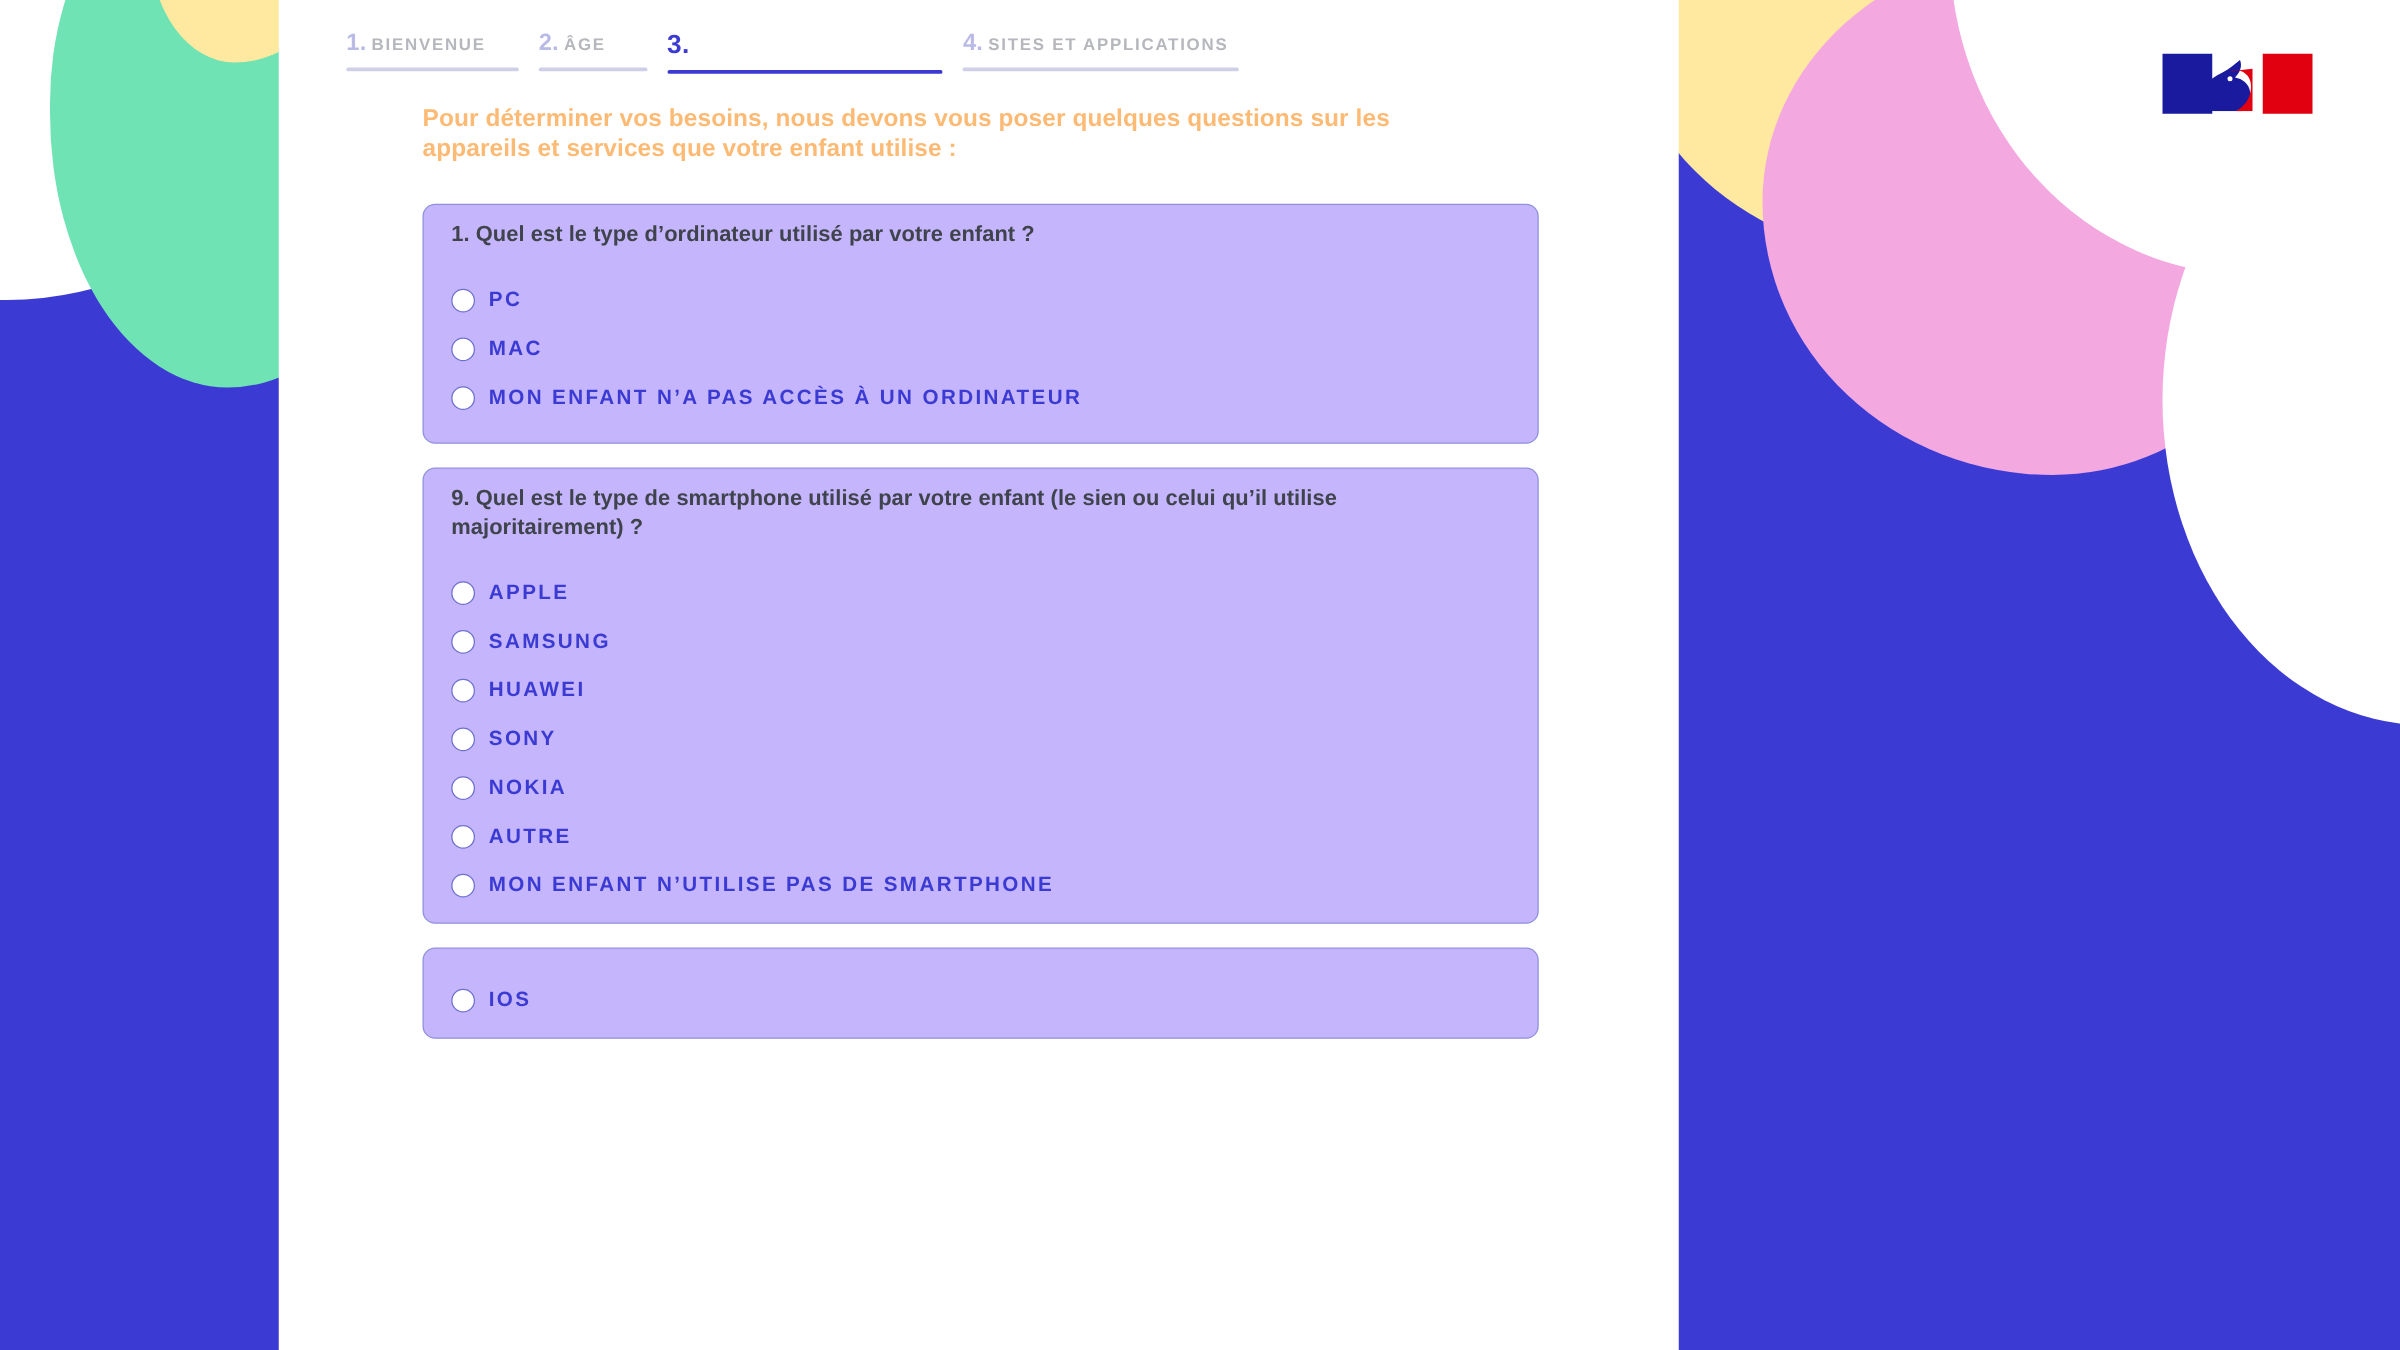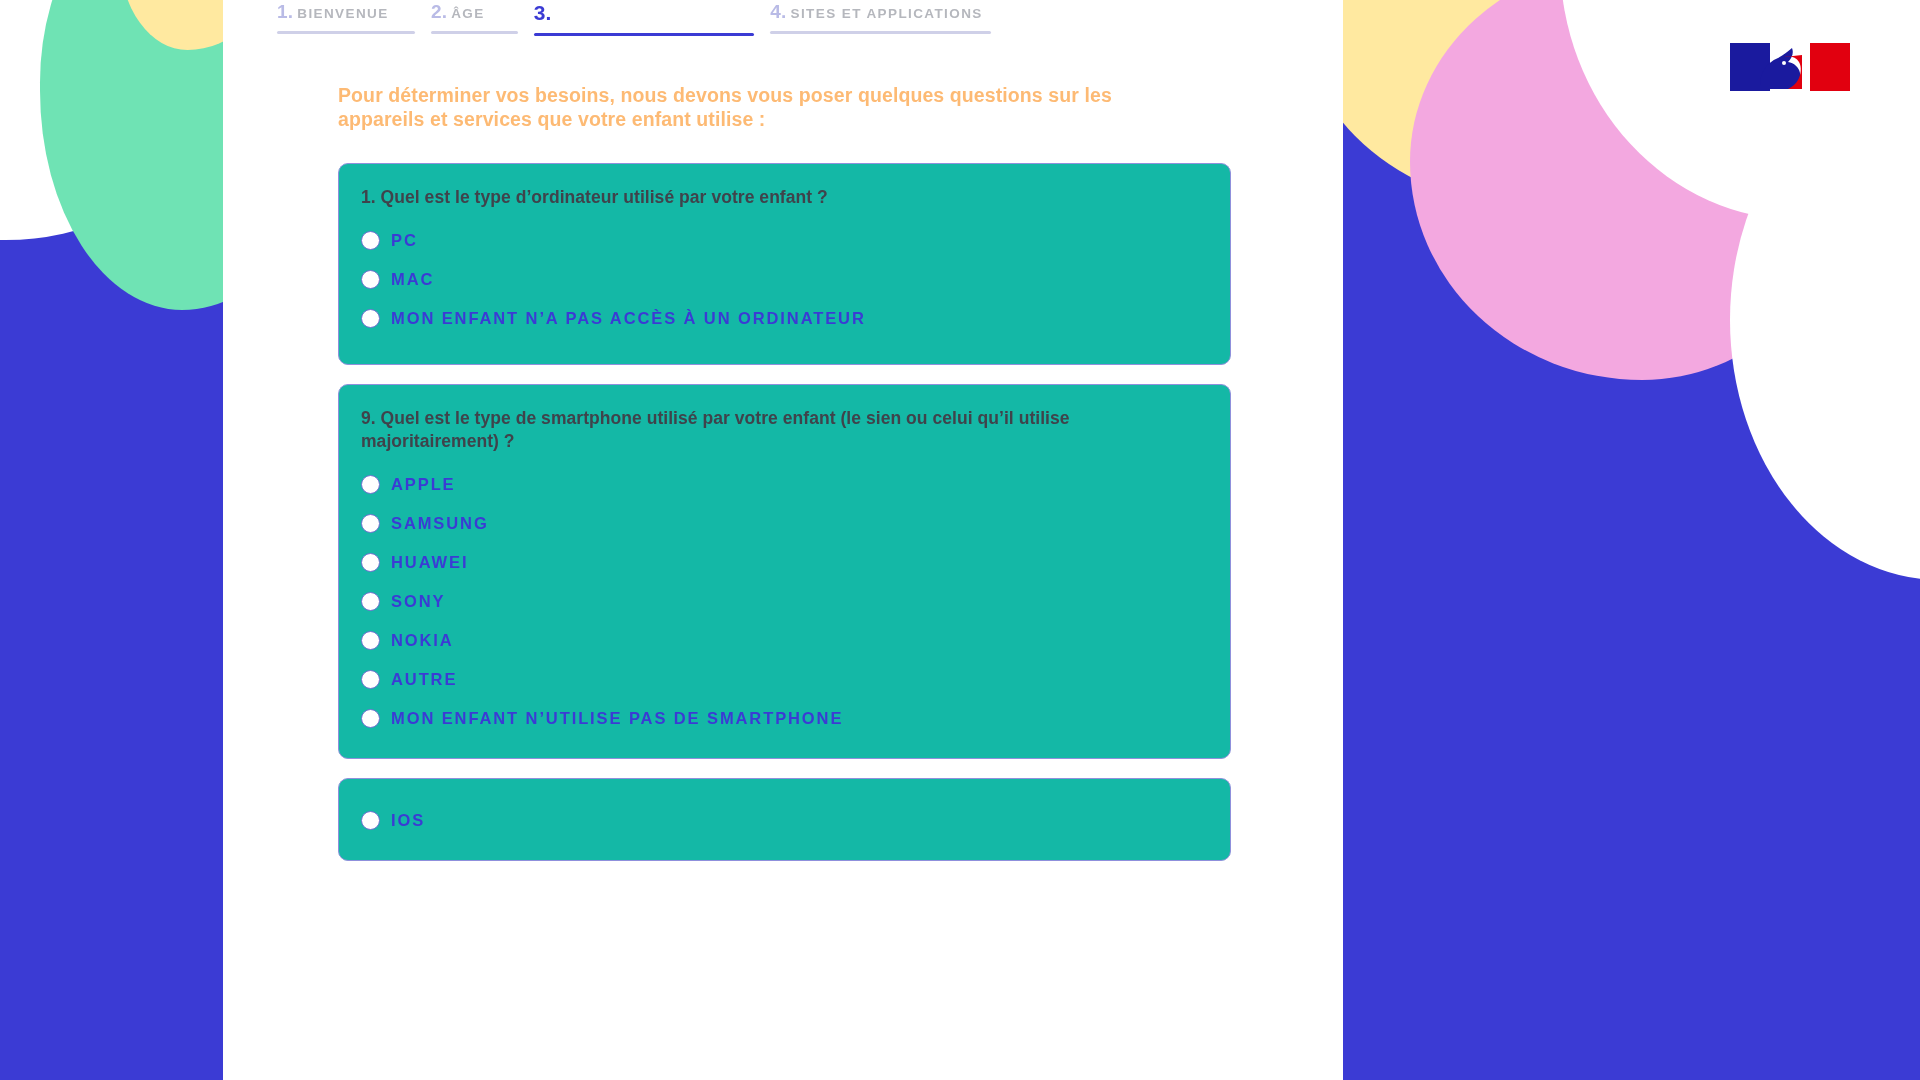--- a/index.html
+++ b/index.html
@@ -108,21 +108,21 @@
     position: absolute;
     left: -16px; top: 2px;
     width: 56px; height: 44px;
     overflow: hidden;
   }
 
   
   .steps {
     position: absolute;
     left: 277px;
-    top: 1px;
+    top: 24px;
     width: 730px;
     display: flex;
     align-items: flex-start;
     z-index: 20;
   }
   .step {
     position: relative;
     padding-bottom: 11px;
     margin-right: 16px;
     white-space: nowrap;
@@ -177,38 +177,38 @@
   .cards {
     position: absolute;
     left: 338px;
     top: 163px;
     width: 893px;
     z-index: 20;
   }
   .card {
     border: 1.6px solid #8f90dc;
     border-radius: 10px;
-    background: #14b8a6;
-    padding: 22px 22px 20px 22px;
+    background: #c4b5fd;
+    padding: 12px 22px 20px 22px;
     margin-bottom: 19px;
   }
   .card-q1 { padding-bottom: 26px; }
 
   .question-text {
     color: #3f434b;
     font-size: 17.5px;
     font-weight: bold;
     line-height: 1.32;
     letter-spacing: .05px;
     margin-bottom: 12px;
   }
 
   .option {
     display: flex;
-    align-items: center;
+    align-items: flex-end;
     height: 39px;
     cursor: pointer;
   }
   .radio {
     width: 19px;
     height: 19px;
     border: 1.8px solid #6e70cf;
     border-radius: 50%;
     background: #fff;
     flex: 0 0 auto;

